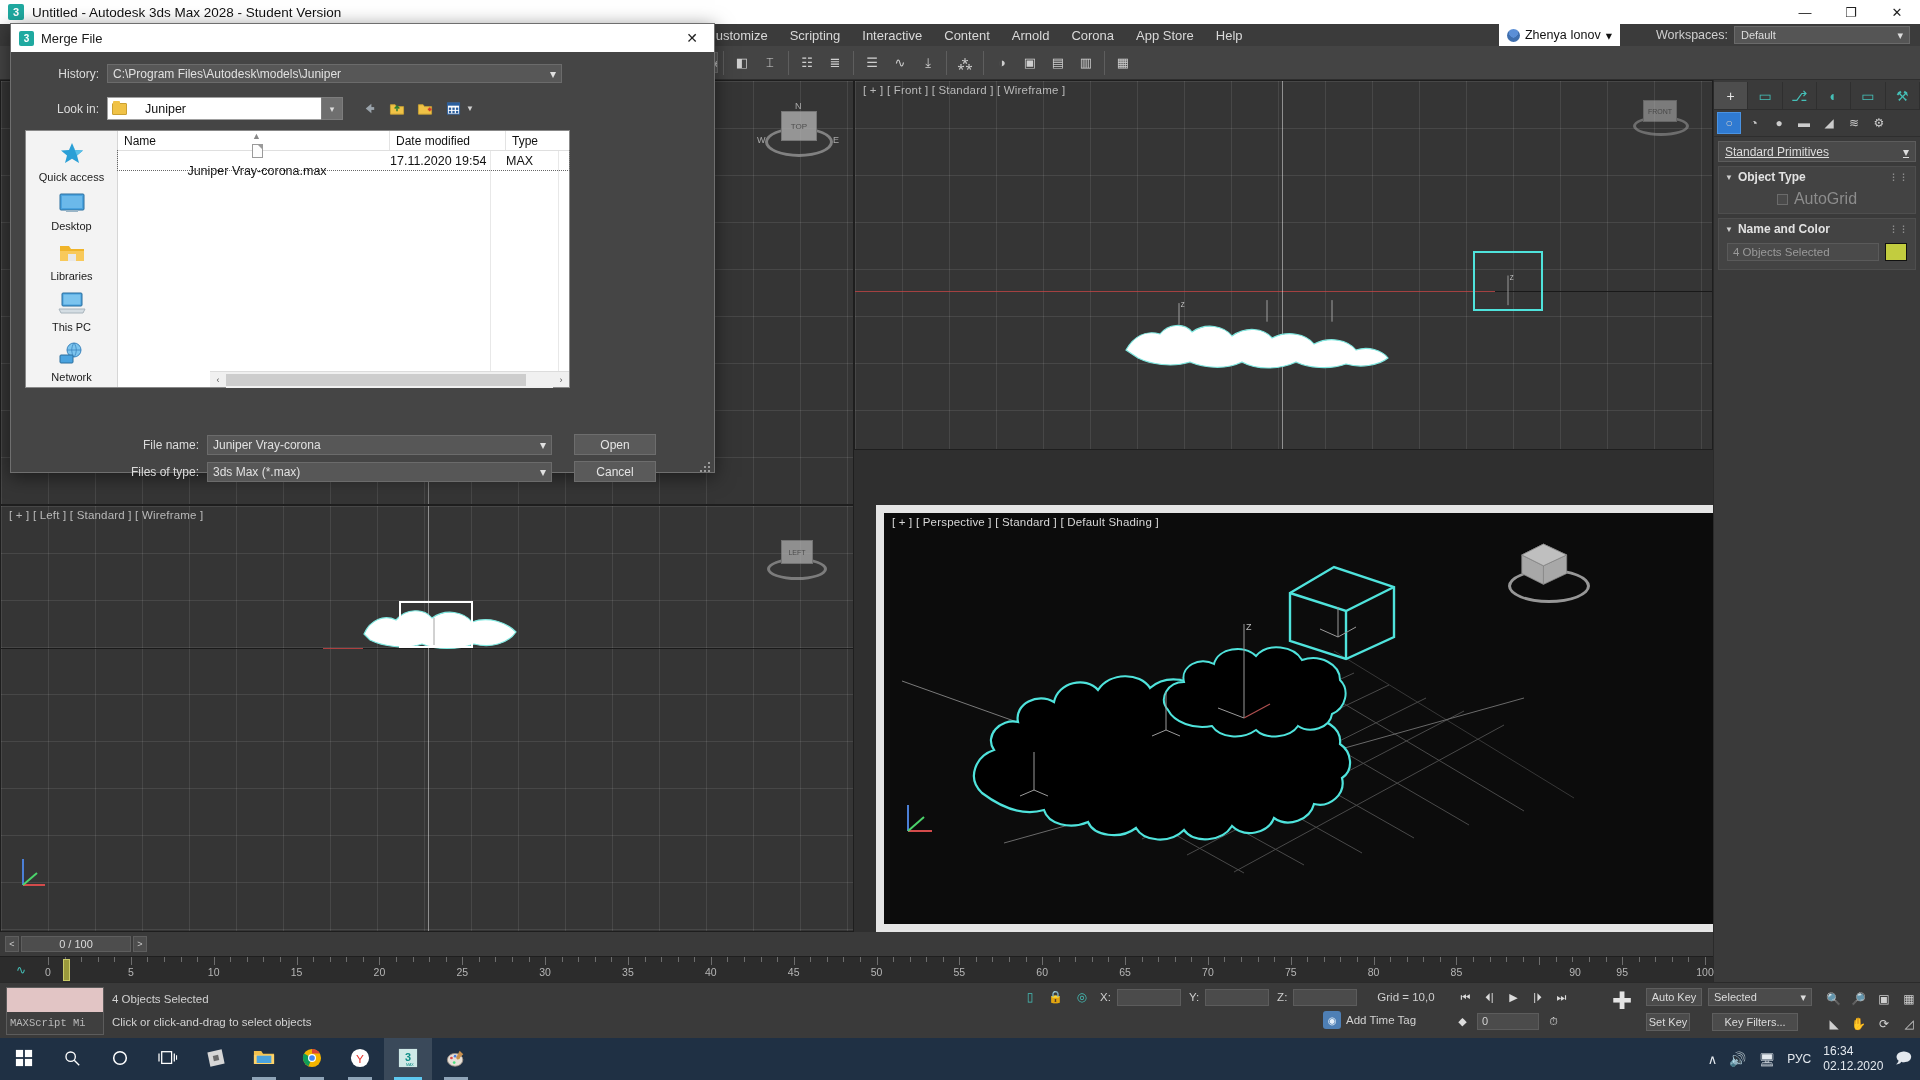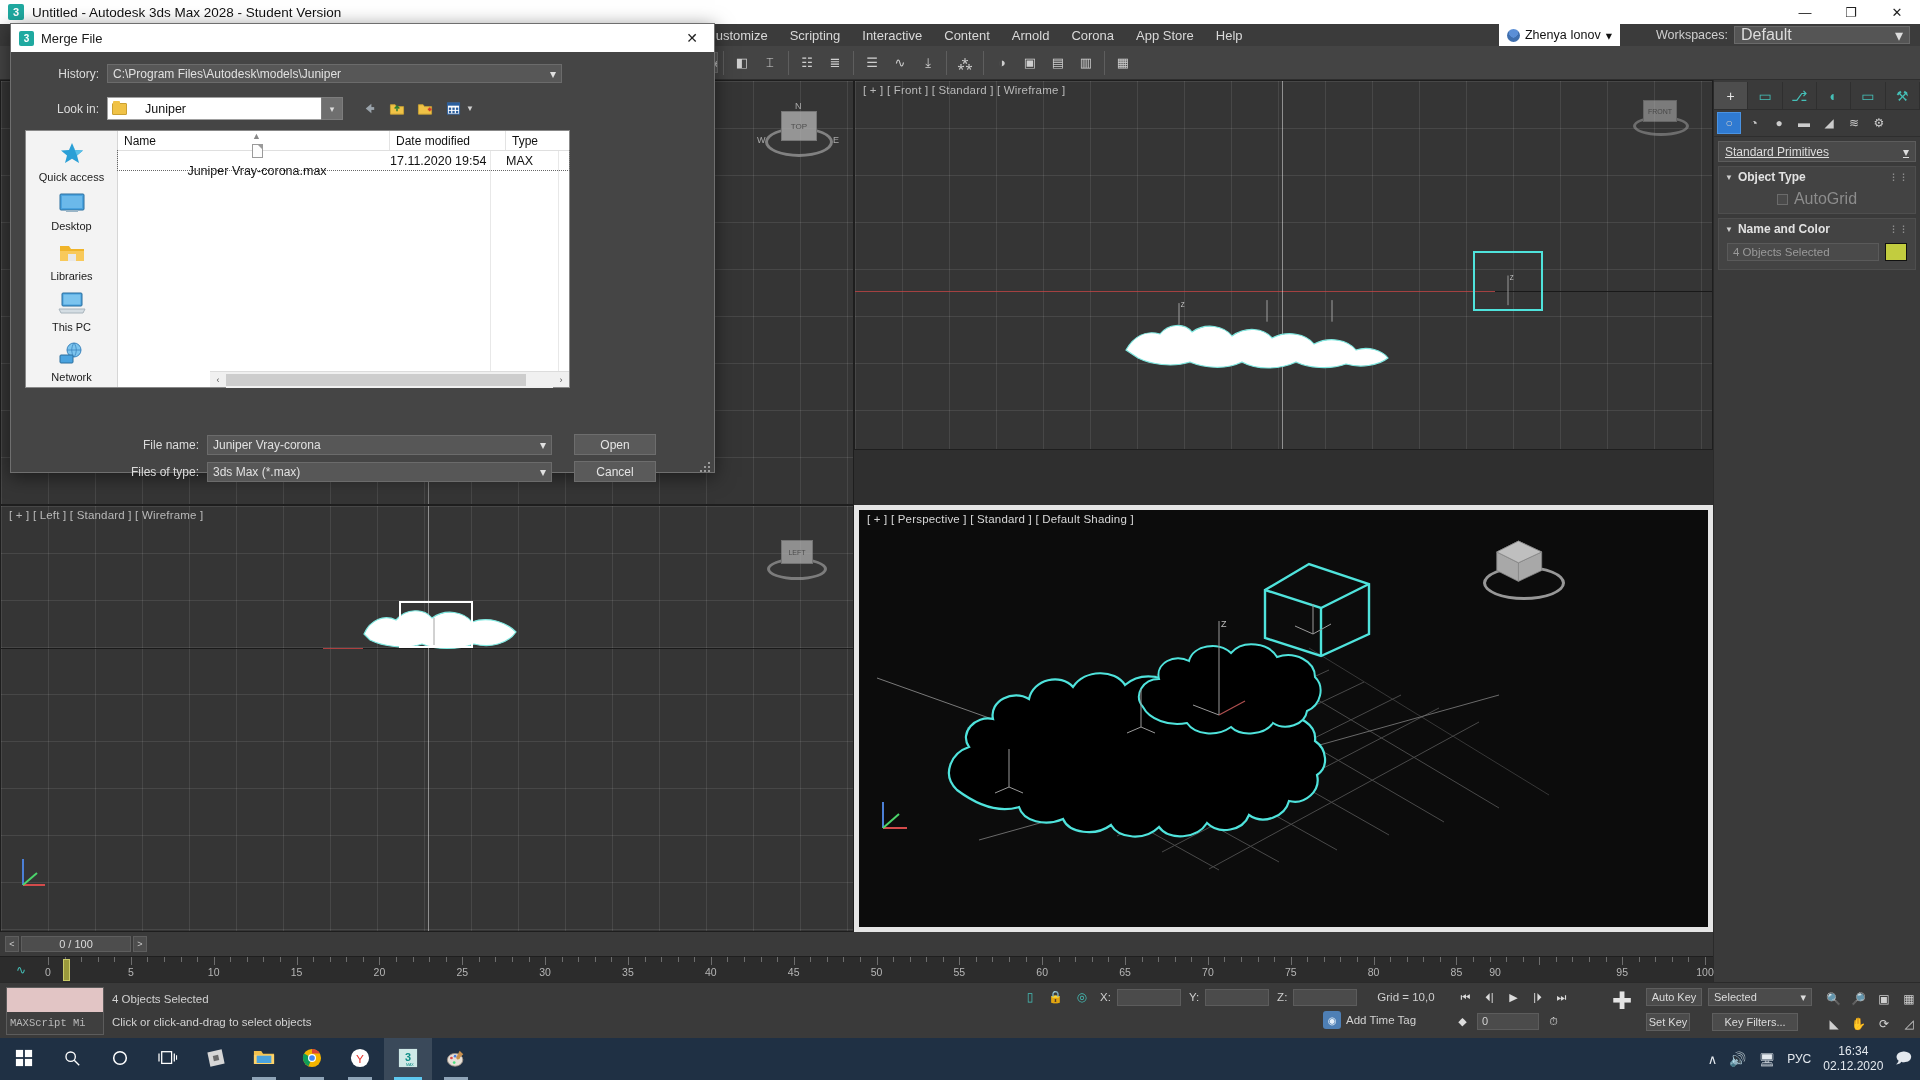--- a/index.html
+++ b/index.html
@@ -48,21 +48,21 @@
   .userbox .uicon {
     width: 13px; height: 13px; border-radius: 50%;
     background: radial-gradient(circle at 50% 32%, #5b8fd6 0 40%, #3f6fae 41% 100%);
   }
   .wsbox {
     position: absolute; right: 10px; top: 24px; height: 22px;
     display: flex; align-items: center; gap: 6px; font-size: 12.5px; color: #cfcfcf;
   }
   .wsbox .wssel {
     width: 176px; height: 18px; background: #555; border: 1px solid #6a6a6a;
-    display: flex; align-items: center; padding: 0 6px; font-size: 16px; color: #ddd;
+    display: flex; align-items: center; padding: 0 6px; font-size: 11px; color: #ddd;
     justify-content: space-between;
   }
 
   
   .toolbar {
     position: absolute; left: 0; top: 46px; width: 1920px; height: 34px;
     background: #444444; border-bottom: 1px solid #2e2e2e;
     display: flex; align-items: center; gap: 2px; padding-left: 4px;
   }
   .tb-btn {
@@ -75,21 +75,21 @@
     display: flex; align-items: center; justify-content: space-between;
     padding: 0 4px; font-size: 11px; color: #dcdcdc; overflow: hidden; white-space: nowrap;
   }
 
   
   .vp-area { position: absolute; left: 0; top: 80px; width: 1713px; height: 852px; background: #2f2f2f; }
   .viewport {
     position: absolute; background: #353535; overflow: hidden;
     border: 1px solid #1e1e1e;
   }
-  .viewport.active { border: 5px solid #e5e5e5; }
+  .viewport.active { border: 8px solid #e5e5e5; margin-left: 22px; }
   .vp-label {
     position: absolute; left: 8px; top: 3px; font-size: 11.5px; color: #b9b9b9;
     letter-spacing: 0.2px; z-index: 5; white-space: nowrap;
   }
   .vp-label.active { color: #d8d8d8; }
   .grid-bg {
     position: absolute; inset: 0;
     background-image:
       linear-gradient(to right, rgba(255,255,255,0.09) 1px, transparent 1px),
       linear-gradient(to bottom, rgba(255,255,255,0.09) 1px, transparent 1px);
@@ -261,21 +261,21 @@
   
   .taskbar {
     position: absolute; left: 0; top: 1038px; width: 1920px; height: 42px;
     background: #1f3044; display: flex; align-items: center;
   }
   .tbitem { width: 48px; height: 42px; display:flex; align-items:center; justify-content:center; position: relative; }
   .tbitem.act { background: rgba(255,255,255,0.12); }
   .tbitem.act::after { content:""; position:absolute; bottom:0; left:10px; right:10px; height:3px; background:#5ec8f0; }
   .tbitem.open::after { content:""; position:absolute; bottom:0; left:12px; right:12px; height:3px; background:#8fa4b8; }
   .tray { margin-left: auto; display: flex; align-items: center; gap: 12px; padding-right: 8px; color:#e4e9ef; font-size: 12px; }
-  .clock { text-align: center; line-height: 1.25; font-size: 12px; }
+  .clock { line-height: 1.25; font-size: 12px; }
 
   
   .dialog {
     position: absolute; left: 10px; top: 23px; width: 705px; height: 450px;
     background: #454545; border: 1px solid #6f6f6f;
     box-shadow: 0 4px 18px rgba(0,0,0,0.5);
   }
   .dlg-title {
     height: 28px; background: #ffffff; display: flex; align-items: center; padding-left: 8px; gap: 7px;
   }
@@ -849,21 +849,21 @@
         <div class="tick minor" style="left: 1358.74px;"></div>
         <div class="tick minor" style="left: 1375.31px;"></div>
         <div class="tick minor" style="left: 1391.88px;"></div>
         <div class="tick major" style="left: 1408.45px;"></div>
         <div class="tlabel" style="left: 1408.45px;">85</div>
         <div class="tick minor" style="left: 1425.02px;"></div>
         <div class="tick minor" style="left: 1441.59px;"></div>
         <div class="tick minor" style="left: 1458.16px;"></div>
         <div class="tick minor" style="left: 1474.73px;"></div>
         <div class="tick major" style="left: 1491.3px;"></div>
-        <div class="tlabel" style="left: 1447px;">90</div>
+        <div class="tlabel" style="left: 1527px;">90</div>
         <div class="tick minor" style="left: 1507.87px;"></div>
         <div class="tick minor" style="left: 1524.44px;"></div>
         <div class="tick minor" style="left: 1541.01px;"></div>
         <div class="tick minor" style="left: 1557.58px;"></div>
         <div class="tick major" style="left: 1574.15px;"></div>
         <div class="tlabel" style="left: 1574.15px;">95</div>
         <div class="tick minor" style="left: 1590.72px;"></div>
         <div class="tick minor" style="left: 1607.29px;"></div>
         <div class="tick minor" style="left: 1623.86px;"></div>
         <div class="tick minor" style="left: 1640.43px;"></div>

